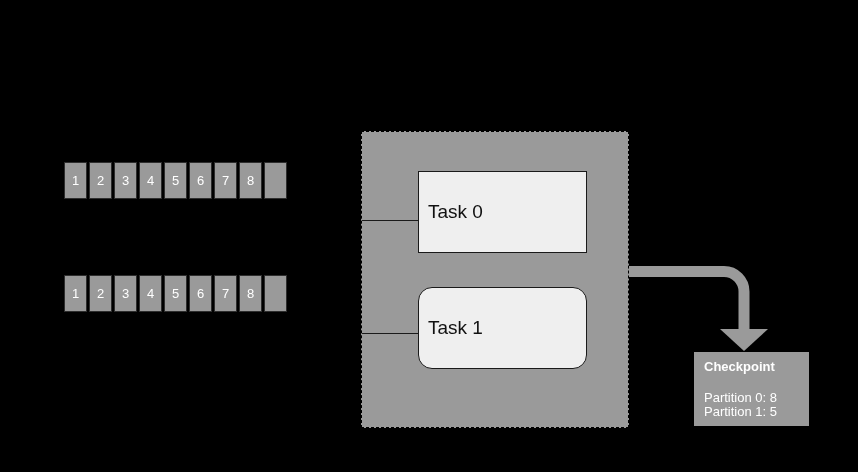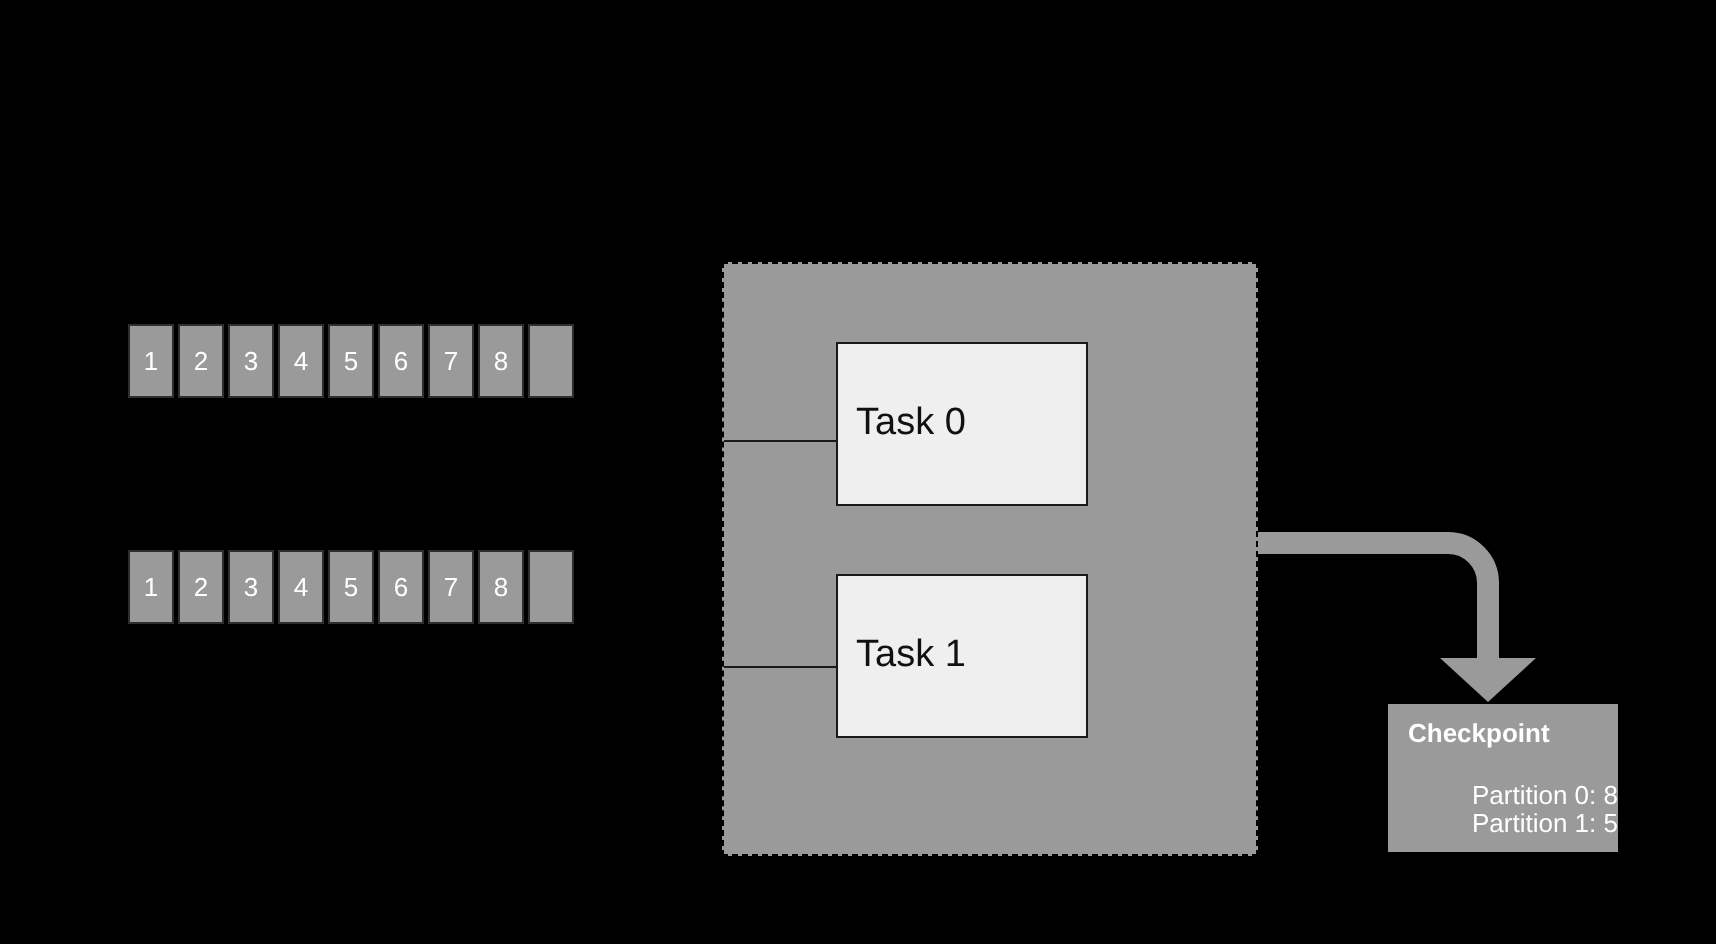--- a/index.html
+++ b/index.html
@@ -31,51 +31,51 @@
   
   .job-container{
     position:absolute;left:361px;top:131px;
     width:268px;height:297px;
     box-sizing:border-box;
     background:#9a9a9a;
     border:1px dashed #000000;
   }
   .task-box{
     position:absolute;left:56px;
-    width:126px;height:82px;
+    width:169px;height:82px;
     box-sizing:border-box;
     background:#efefef;
     border:1px solid #1a1a1a;
     display:flex;align-items:center;
     padding-left:9px;
     font-size:19px;color:#111111;text-align:center;
   }
   .task-box.t0{top:39px;}
-  .task-box.t1{top:155px;}
+  .task-box.t1{top:155px;border-radius:14px;}
   .connector{
     position:absolute;left:0;width:56px;height:0;
     border-top:1px solid #1a1a1a;
   }
   .connector.c0{top:88px;}
   .connector.c1{top:201px;}
 
   
   .arrow-svg{position:absolute;left:620px;top:255px;}
 
   
   .checkpoint-box{
     position:absolute;left:694px;top:352px;
     width:115px;height:74px;
     box-sizing:border-box;
     background:#9a9a9a;
     color:#ffffff;
     padding:7px 0 0 10px;
   }
   .checkpoint-title{font-size:13px;font-weight:bold;}
-  .checkpoint-entries{margin-top:17px;font-size:13px;line-height:14px;text-align:right;}
+  .checkpoint-entries{margin-top:17px;font-size:13px;line-height:14px;}
 </style>
 </head>
 <body>
 
 <div id="stage">
 
   <div class="partition-row p0">
     <div class="cell">1</div>
     <div class="cell">2</div>
     <div class="cell">3</div>

